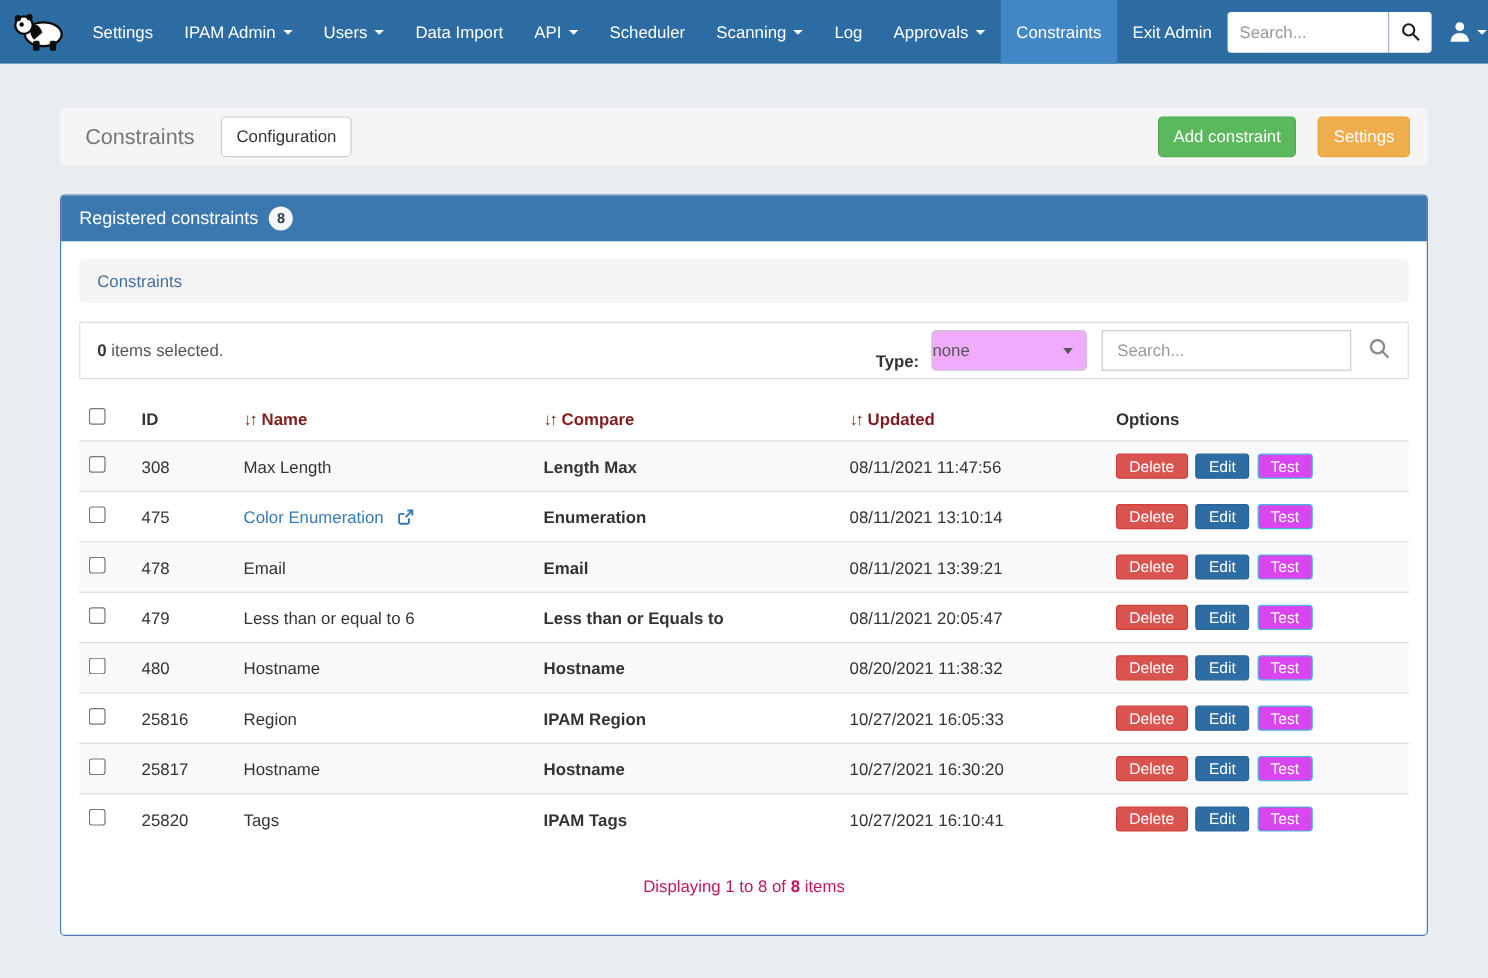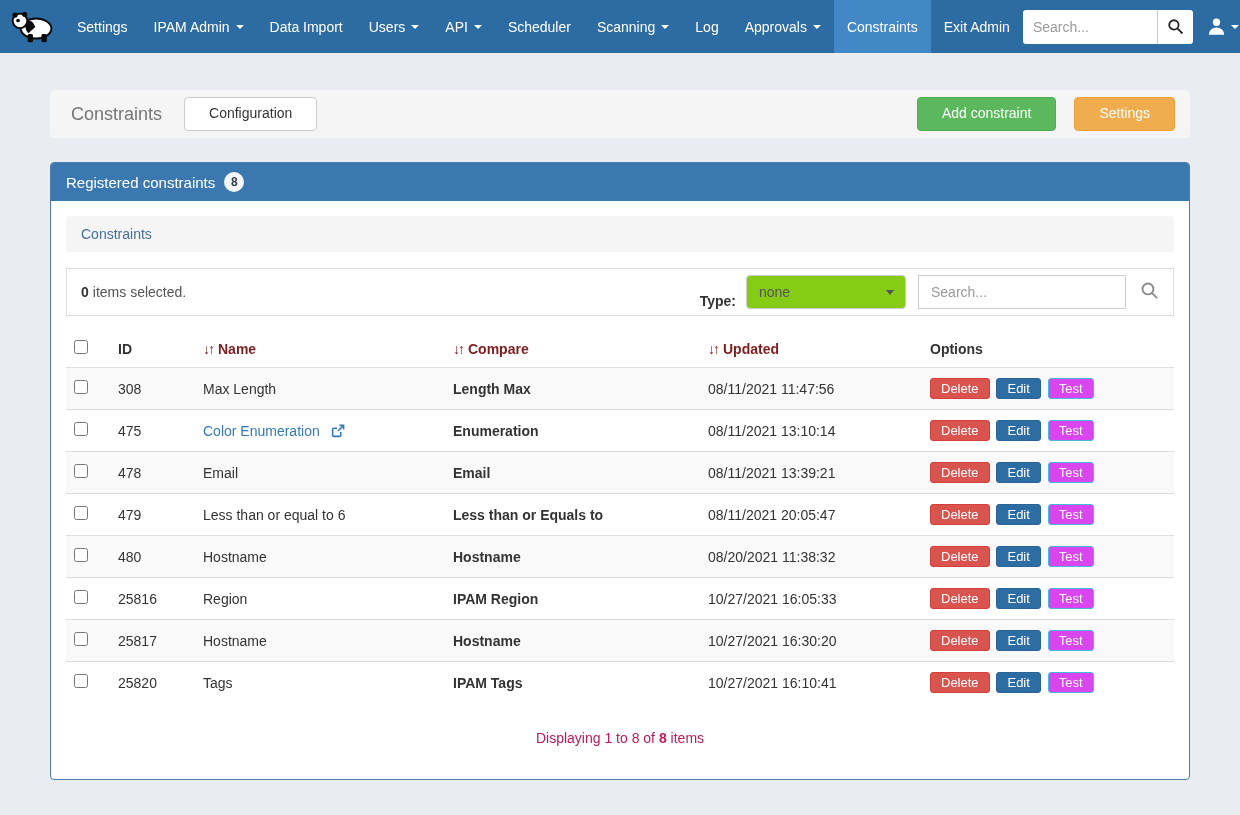--- a/index.html
+++ b/index.html
@@ -26,21 +26,21 @@
   .nav-search button { width:36px; background:#fff; border:none; border-left:1px solid #ccc;
                        border-radius:0 3px 3px 0; display:flex; align-items:center;
                        justify-content:center; cursor:pointer; }
   .user-menu { display:flex; align-items:center; margin-left:14px; cursor:pointer; }
   .user-menu .caret { margin-left:5px; }
   
   .container { margin:0 50px; }
   .page-header { margin-top:37px; background:#f5f5f6; border-radius:4px; padding:7px 15px;
                  height:48px; display:flex; align-items:center; }
   .page-title { font-size:18px; color:#777; font-weight:normal; margin:0 22px 0 6px; }
-  .btn { border-radius:4px; font-size:14px; padding:6px 24px; border:1px solid transparent;
+  .btn { border-radius:4px; font-size:14px; padding:6px 12px; border:1px solid transparent;
          cursor:pointer; font-family:inherit; line-height:1.42; }
   .btn-default { background:#fff; border-color:#ccc; color:#333; }
   .spacer { flex:1; }
   .btn-success { background:#5cb85c; border-color:#4cae4c; color:#fff; margin-right:18px; }
   .btn-warning { background:#f0ad4e; border-color:#eea236; color:#fff; }
   
   .panel { margin-top:24px; margin-bottom:52px; background:#fff; border:1px solid #4a7dab;
            border-radius:4px; min-height:618px; }
   .panel-heading { background:#3c78b0; color:#fff; padding:9px 15px; font-size:15px;
                    border-radius:3px 3px 0 0; display:flex; align-items:center; }
@@ -50,23 +50,23 @@
   .panel-body { padding:15px; }
   .tab-band { background:#f5f5f5; border-radius:4px; padding:10px 15px; color:#446e9b; }
   
   .toolbar { margin-top:16px; border:1px solid #ddd; height:48px; display:flex;
              align-items:center; padding:7px 14px; }
   .sel-count { font-weight:bold; }
   .sel-text { margin-left:4px; color:#555; }
   .toolbar-right { margin-left:auto; display:flex; align-items:flex-end; }
   .type-label { font-weight:bold; margin-right:10px; }
   .select-wrap { position:relative; margin-right:12px; }
-  .select-wrap select { appearance:none; -webkit-appearance:none; width:160px; height:34px;
-                        border:1px solid #ccc; border-radius:4px; padding:6px 12px;
-                        font-size:14px; color:#555; background:#84cc16; font-family:inherit; }
+  .select-wrap select { appearance:none; -webkit-appearance:none; width:130px; height:34px;
+                        border:1px solid #ccc; border-radius:4px; padding:6px 0;
+                        font-size:14px; color:#555; background:#f0abfc; font-family:inherit; }
   .select-wrap::after { content:""; position:absolute; right:12px; top:15px; width:0; height:0;
                         border-left:4px solid transparent; border-right:4px solid transparent;
                         border-top:5px solid #555; pointer-events:none; }
   .search-box { display:flex; align-items:center; }
   .search-box input { width:208px; height:34px; border:1px solid #ccc; padding:6px 12px;
                       font-size:14px; color:#555; outline:none; }
   .search-box input::placeholder { color:#999; }
   .mag-btn { background:none; border:none; padding:0 0 0 14px; cursor:pointer; }
   
   table { width:100%; border-collapse:collapse; margin-top:14px; }
@@ -109,27 +109,27 @@
     <span class="nav-label">Settings</span>
 
   </a>
 
   <a class="nav-item">
     <span class="nav-label">IPAM Admin</span>
     <span class="caret"></span>
   </a>
 
   <a class="nav-item">
+    <span class="nav-label">Users</span>
+    <span class="caret"></span>
+  </a>
+
+  <a class="nav-item">
     <span class="nav-label">Data Import</span>
 
-  </a>
-
-  <a class="nav-item">
-    <span class="nav-label">Users</span>
-    <span class="caret"></span>
   </a>
 
   <a class="nav-item">
     <span class="nav-label">API</span>
     <span class="caret"></span>
   </a>
 
   <a class="nav-item">
     <span class="nav-label">Scheduler</span>
 

